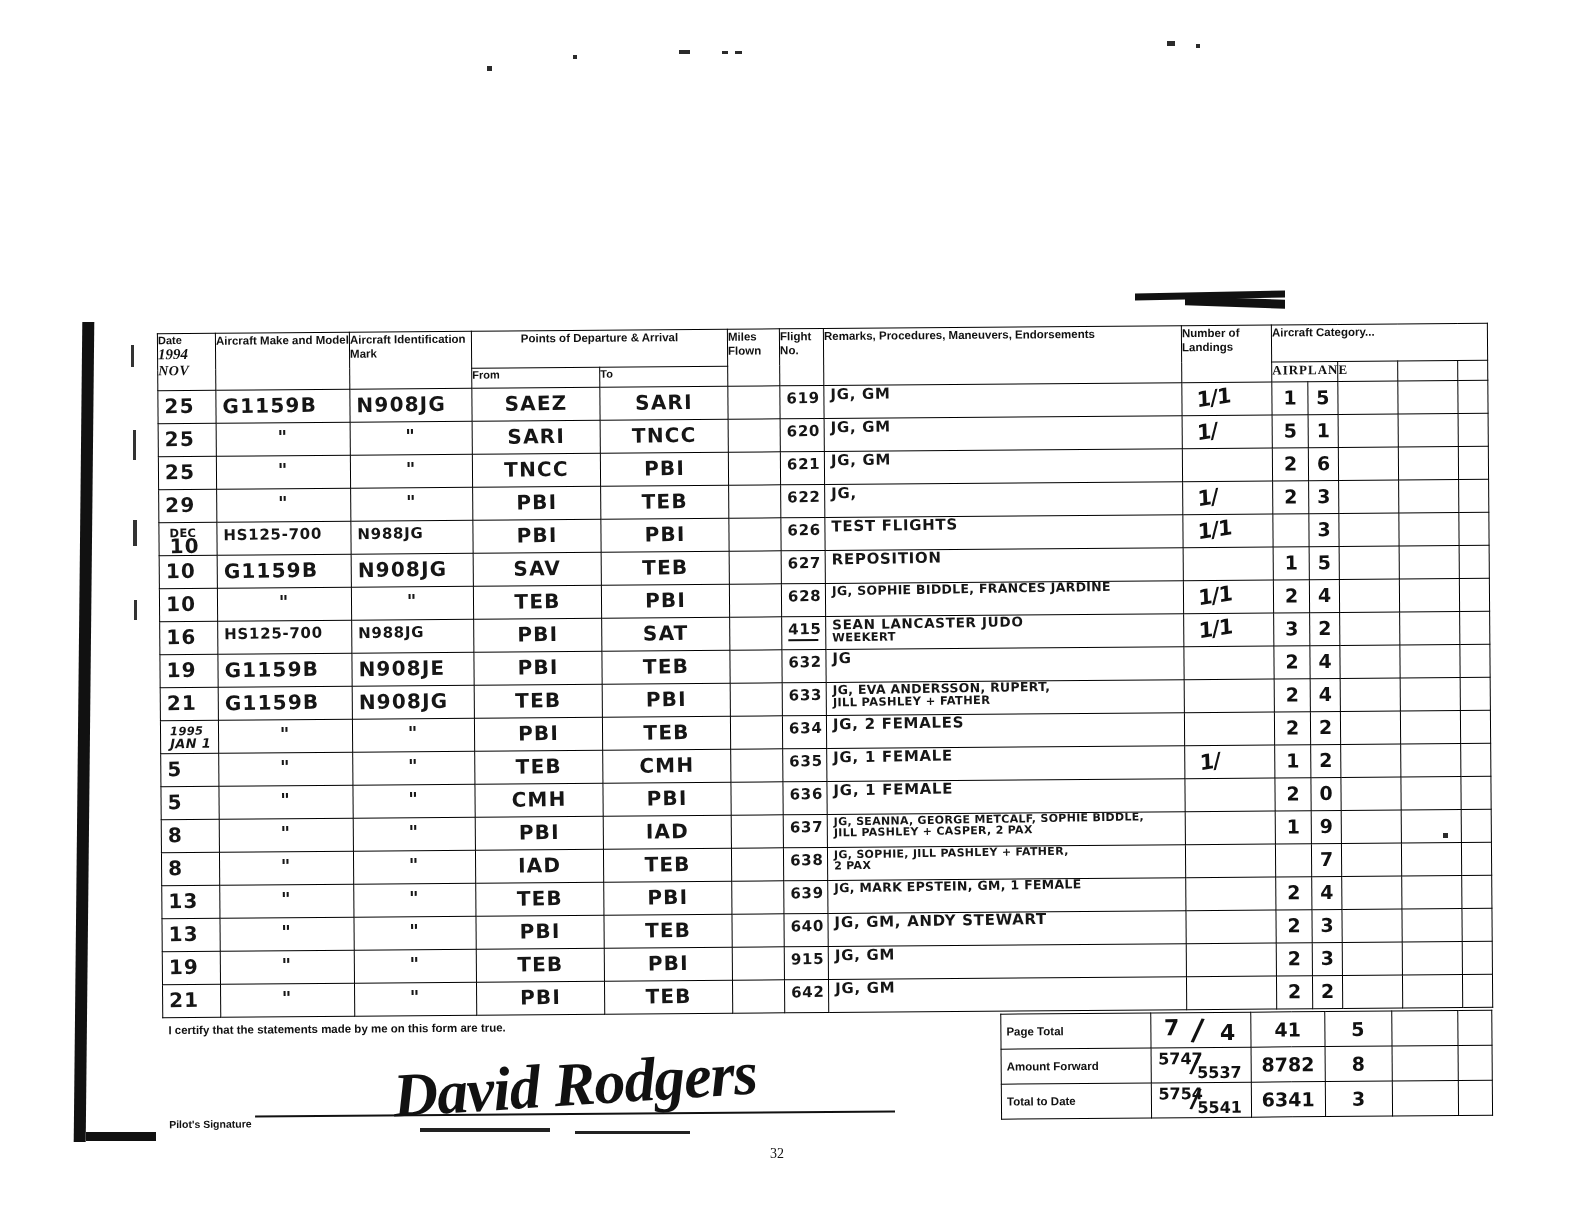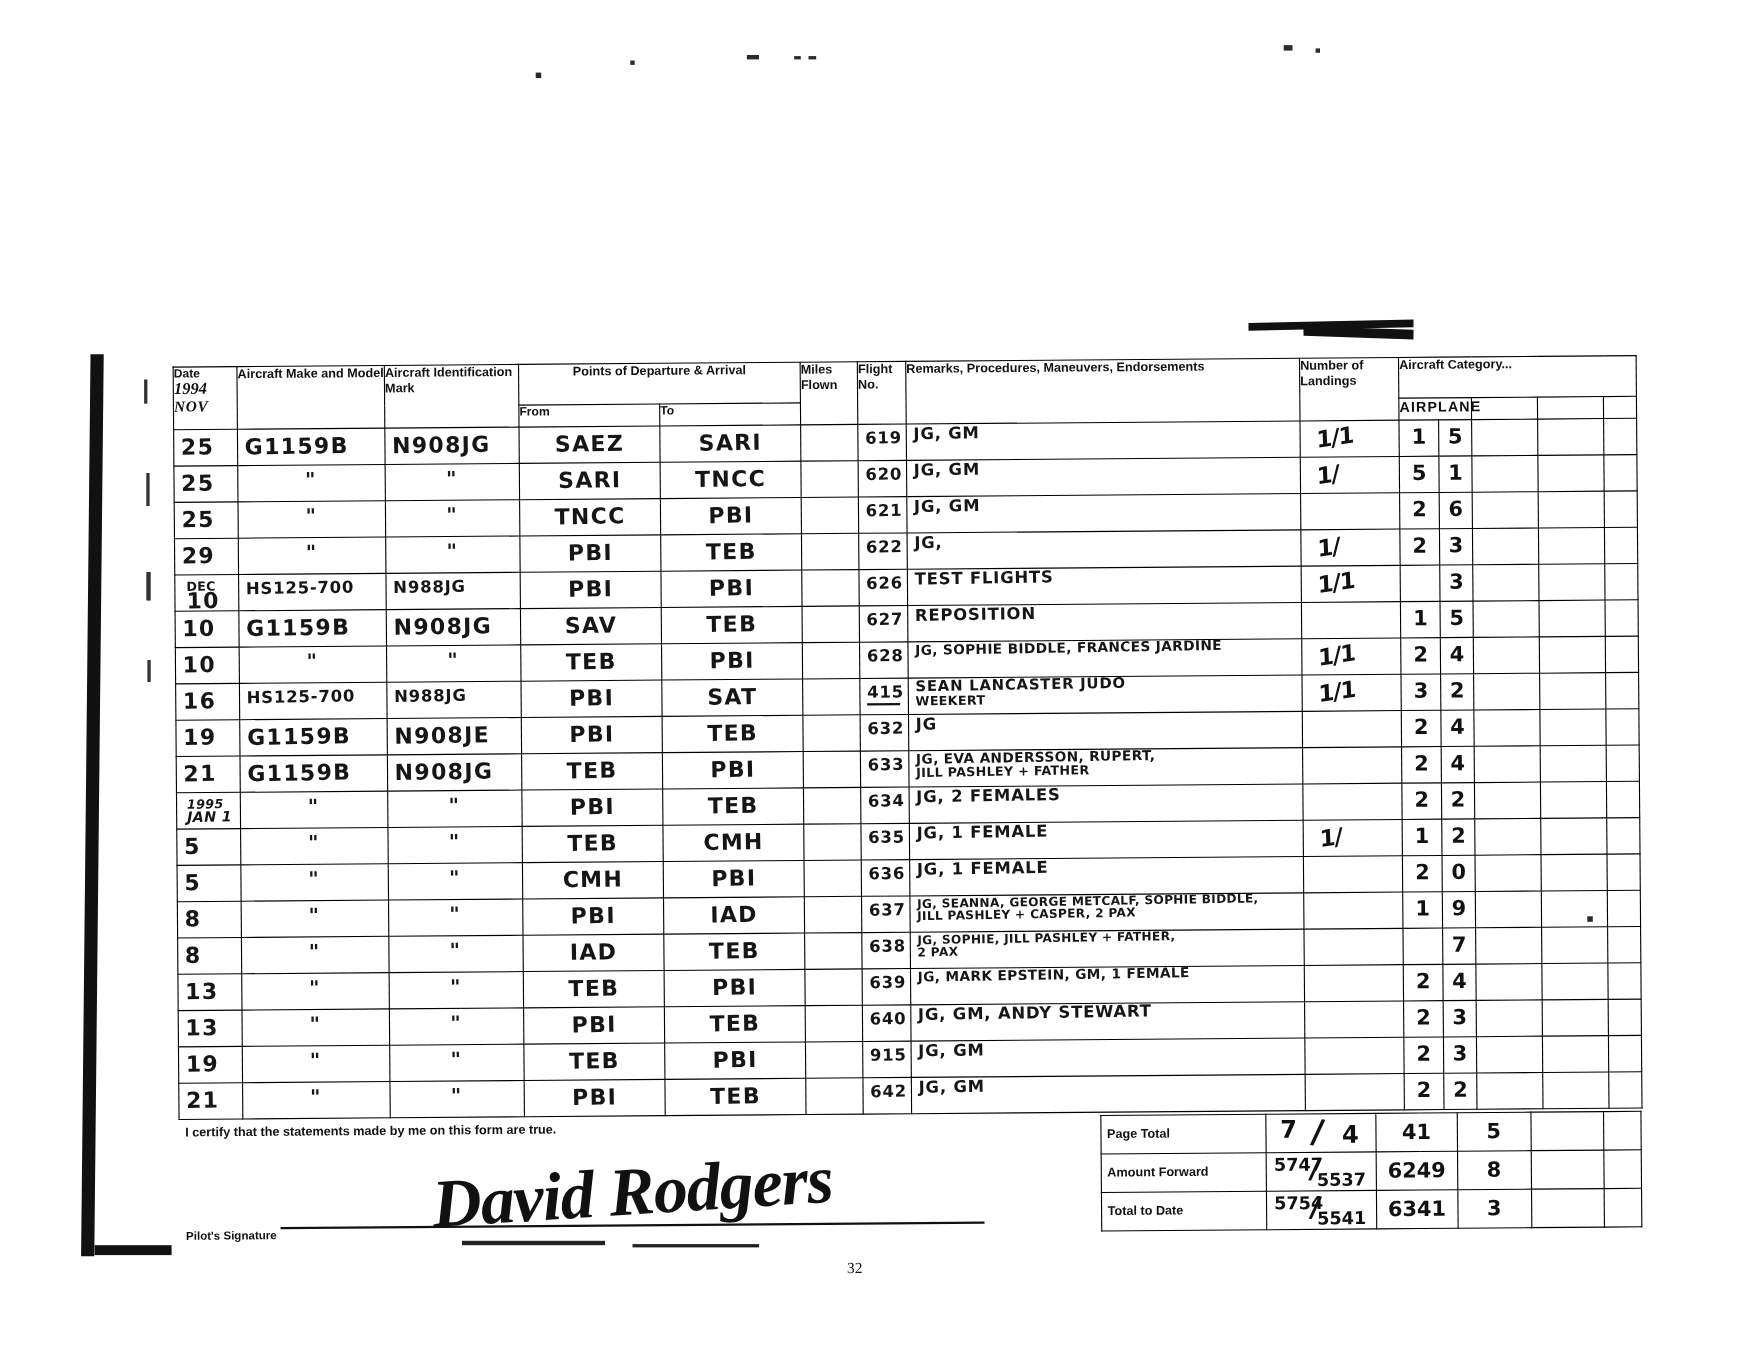--- a/index.html
+++ b/index.html
@@ -327,21 +327,21 @@
       <td class="hdr hdr-center" colspan="2" style="height:30px">Points of Departure &amp; Arrival</td>
       <td class="hdr" rowspan="2">Miles Flown</td>
       <td class="hdr" rowspan="2">Flight No.</td>
       <td class="hdr" rowspan="2">Remarks, Procedures, Maneuvers, Endorsements</td>
       <td class="hdr" rowspan="2">Number of Landings</td>
       <td class="hdr" colspan="5" style="height:30px">Aircraft Category...</td>
     </tr>
     <tr>
       <td class="sub">From</td>
       <td class="sub">To</td>
-      <td class="sub" colspan="2" style="font-family:Liberation Sans, sans-serif;font-size:13px;letter-spacing:1px;margin-top:27px;">AIRPLANE</td>
+      <td class="sub" colspan="2" style="font-family:Liberation Serif, serif;font-size:13px;letter-spacing:1px;margin-top:27px;">AIRPLANE</td>
       <td class="sub"></td>
       <td class="sub"></td>
       <td class="sub"></td>
     </tr>
 
     <tr class="datarow">
       <td>
             <span class="hw">25</span>
           </td>
       <td>
@@ -1145,21 +1145,21 @@
       <tr>
         <td class="lbl">Amount Forward</td>
         <td>
           <span class="frac">
             <span class="a">5747</span>
             <span class="slash">/</span>
             <span class="b">5537</span>
           </span>
         </td>
         <td colspan="2">
-              <span class="tot-hw">6249</span>
+              <span class="tot-hw">8782</span>
             </td>
         <td>
               <span class="tot-hw">8</span>
             </td>
         <td></td>
         <td></td>
       </tr>
       <tr>
         <td class="lbl b">Total to Date</td>
         <td>

